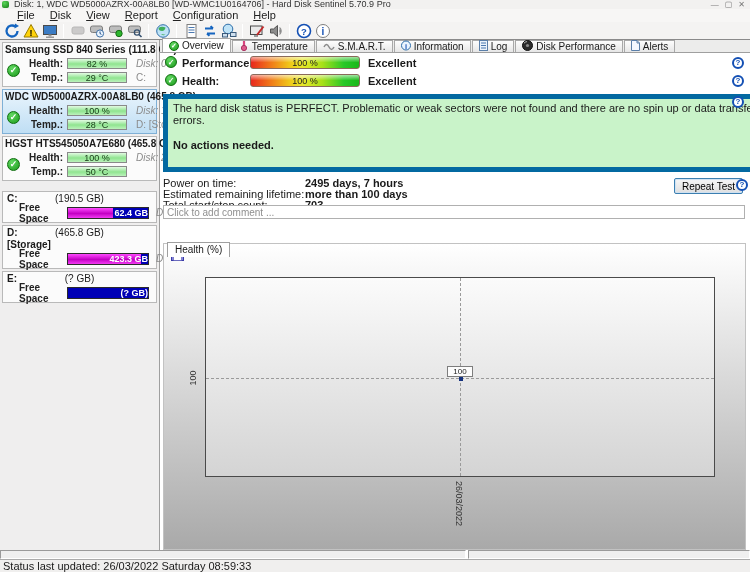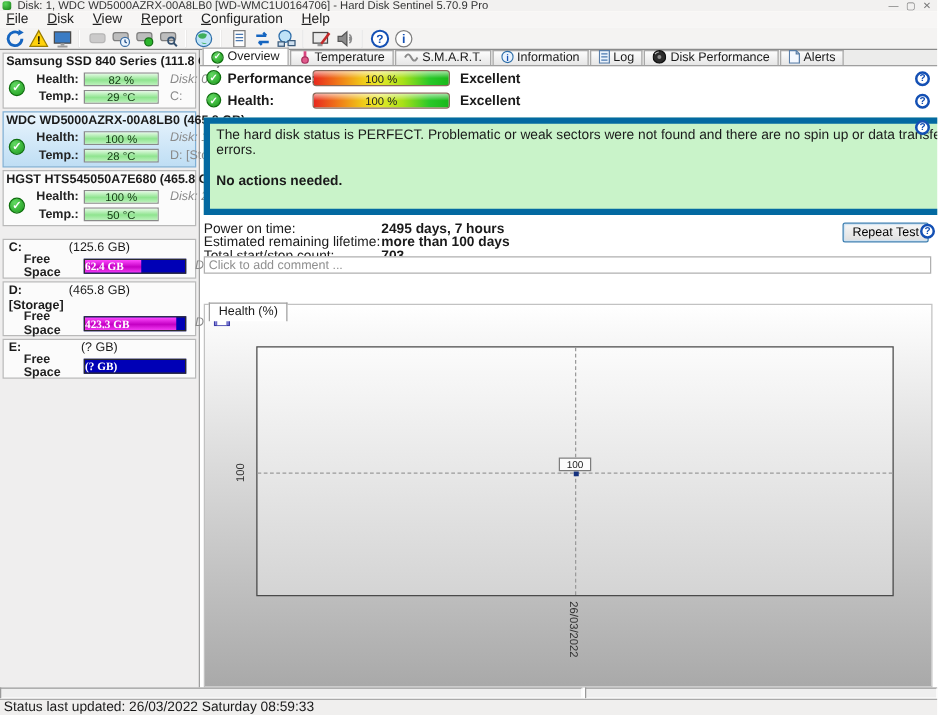--- a/index.html
+++ b/index.html
@@ -8,21 +8,21 @@
   #app { position:relative; width:750px; height:572px; background:#fff; overflow:hidden; }
   .abs { position:absolute; }
 
   
   .titlebar { left:0; top:0; width:750px; height:9px; background:#f2f1f0; overflow:hidden; display:flex; align-items:center; }
   .app-icon { width:7px; height:7px; margin-left:2px; background:radial-gradient(circle at 35% 30%, #59d659,#157a15); border-radius:2px; }
   .title-text { font-size:9px; line-height:9px; margin-left:5px; color:#333; white-space:nowrap; }
   .win-controls { margin-left:auto; display:flex; gap:6px; margin-right:5px; color:#777; font-size:8px; line-height:9px; }
 
   
-  .menubar { left:0; top:9px; width:750px; height:13px; background:#f7f6f5; display:flex; align-items:center; padding-left:5px; }
+  .menubar { left:0; top:9px; width:750px; height:13px; background:#f7f6f5; display:flex; align-items:center; padding-left:17px; }
   .menu-item { font-size:11px; line-height:13px; margin-right:15px; color:#222; cursor:default; }
   .menu-item::first-letter { text-decoration:underline; }
 
   
   .toolbar { left:0; top:22px; width:750px; height:18px; background:#f4f3f2; border-bottom:1px solid #8a8a8a; display:flex; align-items:center; padding-left:3px; gap:2px; }
   .tb-btn { width:17px; height:16px; display:flex; align-items:center; justify-content:center; }
   .tb-sep { width:1px; height:14px; background:#b5b5b5; border-right:1px solid #fff; margin:0 3px; }
   .disabled { opacity:.45; }
 
   
@@ -40,21 +40,21 @@
      color:#fff; font-size:9px; font-weight:bold; display:flex; align-items:center; justify-content:center; line-height:1; }
   .mini-bar { width:60px; height:11px; border:1px solid #8a8a8a; background:#fff; position:relative; }
   .mini-fill { height:100%; background:linear-gradient(#e2fae2,#8fe48f 55%,#bcf2bc); }
   .bar-text { position:absolute; inset:0; text-align:center; font-size:9px; line-height:10px; color:#143a14; }
   .part-header { display:grid; grid-template-columns:1fr 1fr 1fr; font-size:10px; line-height:12px; }
   .part-name { font-weight:bold; text-align:left; padding-left:2px; }
   .part-size { text-align:center; white-space:nowrap; }
   .part-body { display:grid; grid-template-columns:14px 48px 84px 1fr; grid-auto-rows:15px; align-items:center; }
   .free-bar { width:82px; height:12px; border:1px solid #2a2a2a; background:#0000b6; position:relative; }
   .free-fill { height:100%; background:linear-gradient(#ff49ff,#c400c4 55%,#f23af2); }
-  .free-text { position:absolute; inset:0; text-align:left; font-size:9px; font-weight:bold; line-height:11px; color:#fff;font-family:Liberation Serif, serif; }
+  .free-text { position:absolute; inset:0; text-align:right; font-size:9px; font-weight:bold; line-height:11px; color:#fff; }
 
   
   .tabbar { left:160px; top:40px; width:590px; height:13px; background:#ececeb; border-bottom:1px solid #9f9f9f; display:flex; align-items:flex-end; padding-left:2px; }
   .tab { display:flex; align-items:center; gap:3px; height:12px; padding:0 6px; margin-right:1px;
      border:1px solid #a8a8a8; border-bottom:none; background:linear-gradient(#fdfdfd,#e6e6e6);
      font-size:10px; line-height:11px; white-space:nowrap; position:relative; }
   .tab.active { background:#fff; height:14px; z-index:3; }
   .tab-check { width:10px; height:10px; border-radius:50%; background:radial-gradient(circle at 35% 30%, #63d963,#1b9a1b); border:1px solid #0d6e0d; color:#fff; font-size:7px; font-weight:bold; display:flex; align-items:center; justify-content:center; }
 
   
@@ -288,21 +288,21 @@
           </div>
         <div class="right-note"></div>
       </div>
     </div>
 
     <div style="height:7px"></div>
 
     <div class="card">
       <div class="part-header">
         <span class="part-name">C:</span>
-        <span class="part-size">(125.6 GB)</span>
+        <span class="part-size">(190.5 GB)</span>
           <span></span>
       </div>
       <div class="part-body">
         <span></span>
         <span class="row-label" style="text-align:left;">Free Space</span>
         <div class="free-bar">
             <div class="free-fill" style="width: 56%;"></div>
             <div class="free-text">62.4 GB</div>
           </div>
         <span class="right-note italic">Disk: 0</span>

